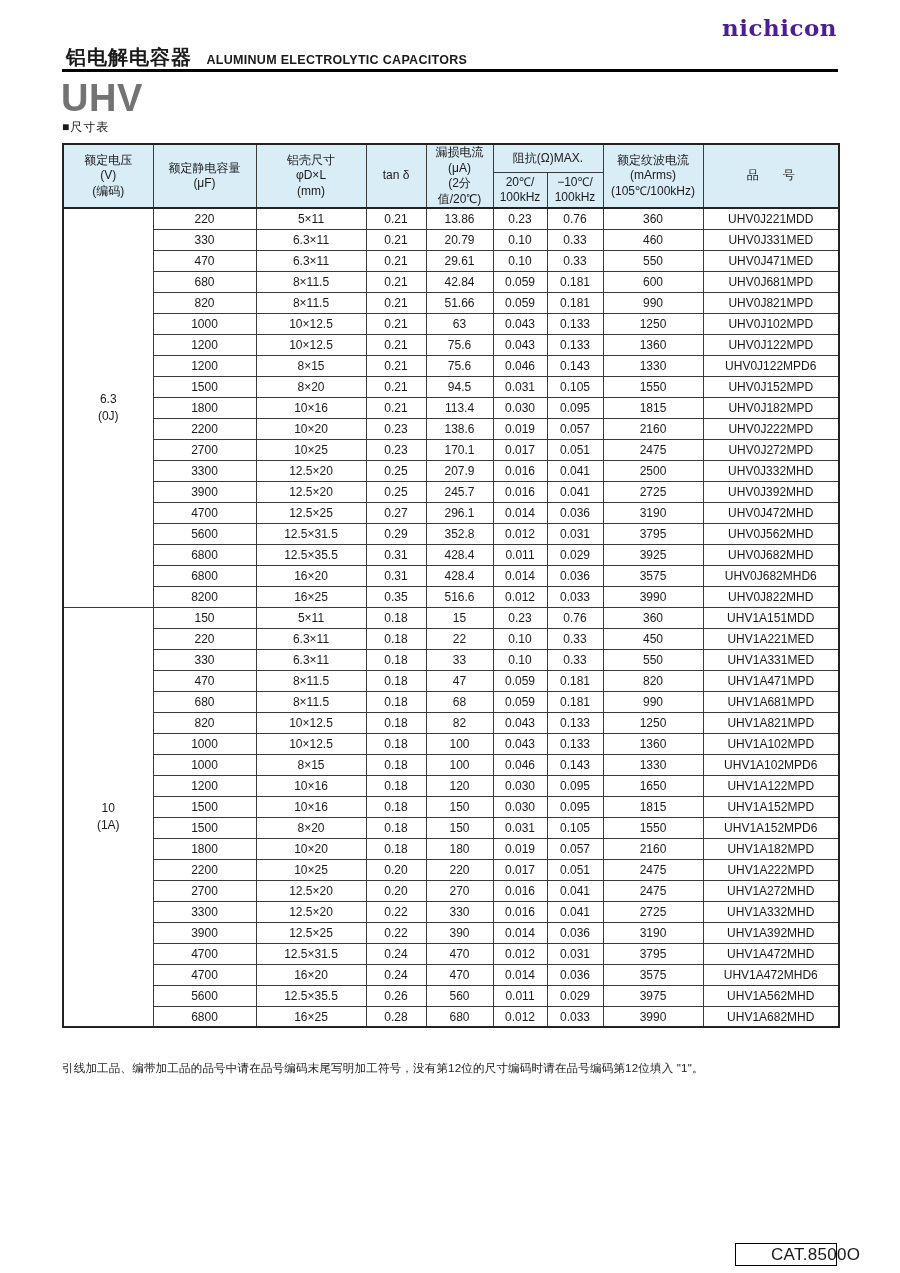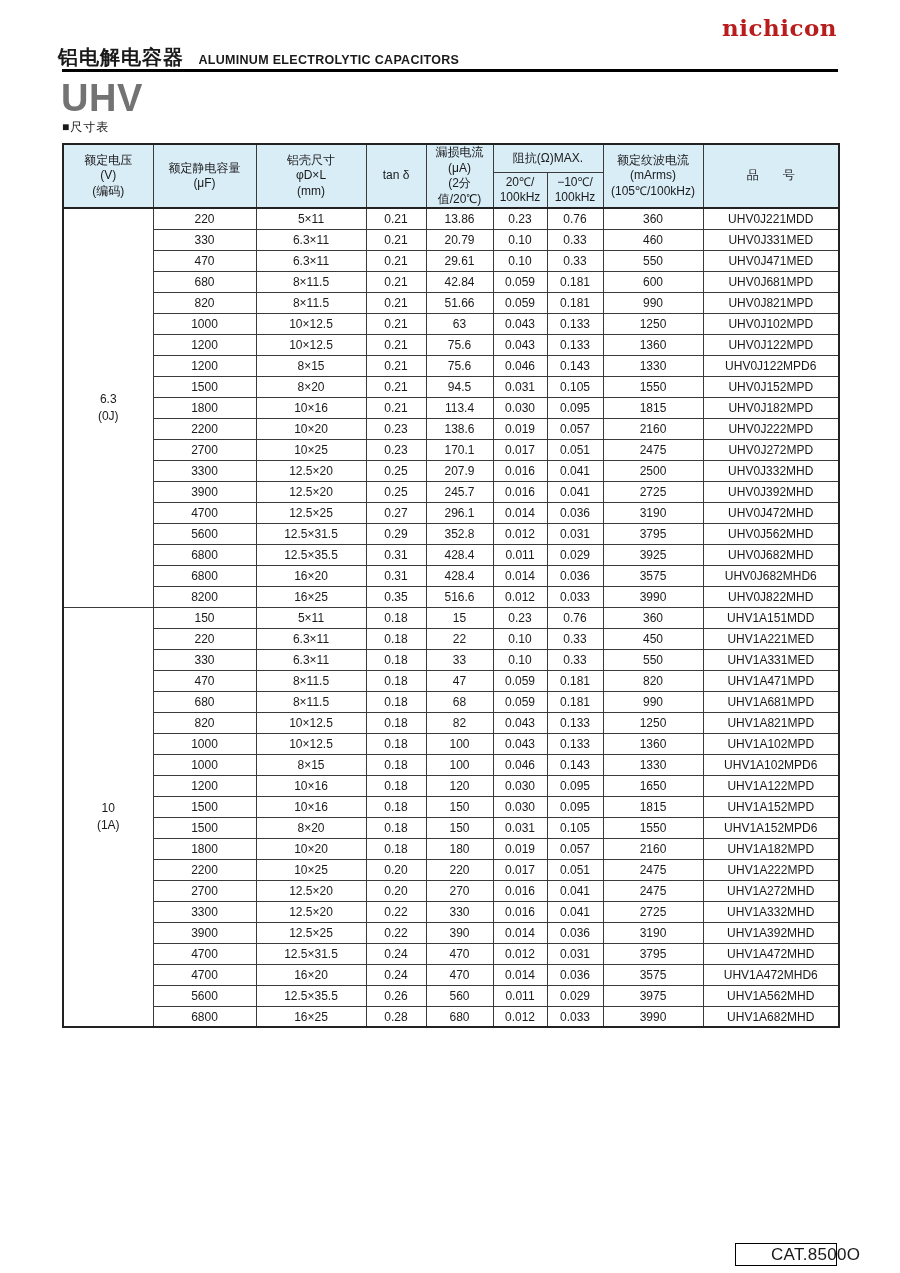--- a/index.html
+++ b/index.html
@@ -13,27 +13,27 @@
     color: #1a1a1a;
     overflow: hidden;
   }
   .brand {
     position: absolute;
     top: 14px;
     right: 63px;
     font-family: "DejaVu Serif", serif;
     font-weight: bold;
     font-size: 23px;
-    color: #b91c1c;
+    color: #4c1d95;
     letter-spacing: 0.5px;
   }
   .titlebar {
     position: absolute;
     top: 44px;
-    left: 58px;
+    left: 66px;
     width: 776px;
     white-space: nowrap;
   }
   .title-cn { font-size: 20px; font-weight: bold; letter-spacing: 1px; }
   .title-en { font-size: 12.5px; font-weight: bold; margin-left: 10px; letter-spacing: 0.3px; }
   .rule {
     position: absolute;
     top: 69px;
     left: 62px;
     width: 776px;
@@ -564,16 +564,17 @@
             <td>680</td>
             <td>0.012</td>
             <td>0.033</td>
             <td>3990</td>
             <td>UHV1A682MHD</td>
           </tr>
         </tbody>
     </table>
   </div>
 
+  <div class="footnote">引线加工品、编带加工品的品号中请在品号编码末尾写明加工符号，没有第12位的尺寸编码时请在品号编码第12位填入 "1"。</div>
 
   <div class="cat-box">CAT.8500O</div>
 
 </div>
 
 </body></html>

